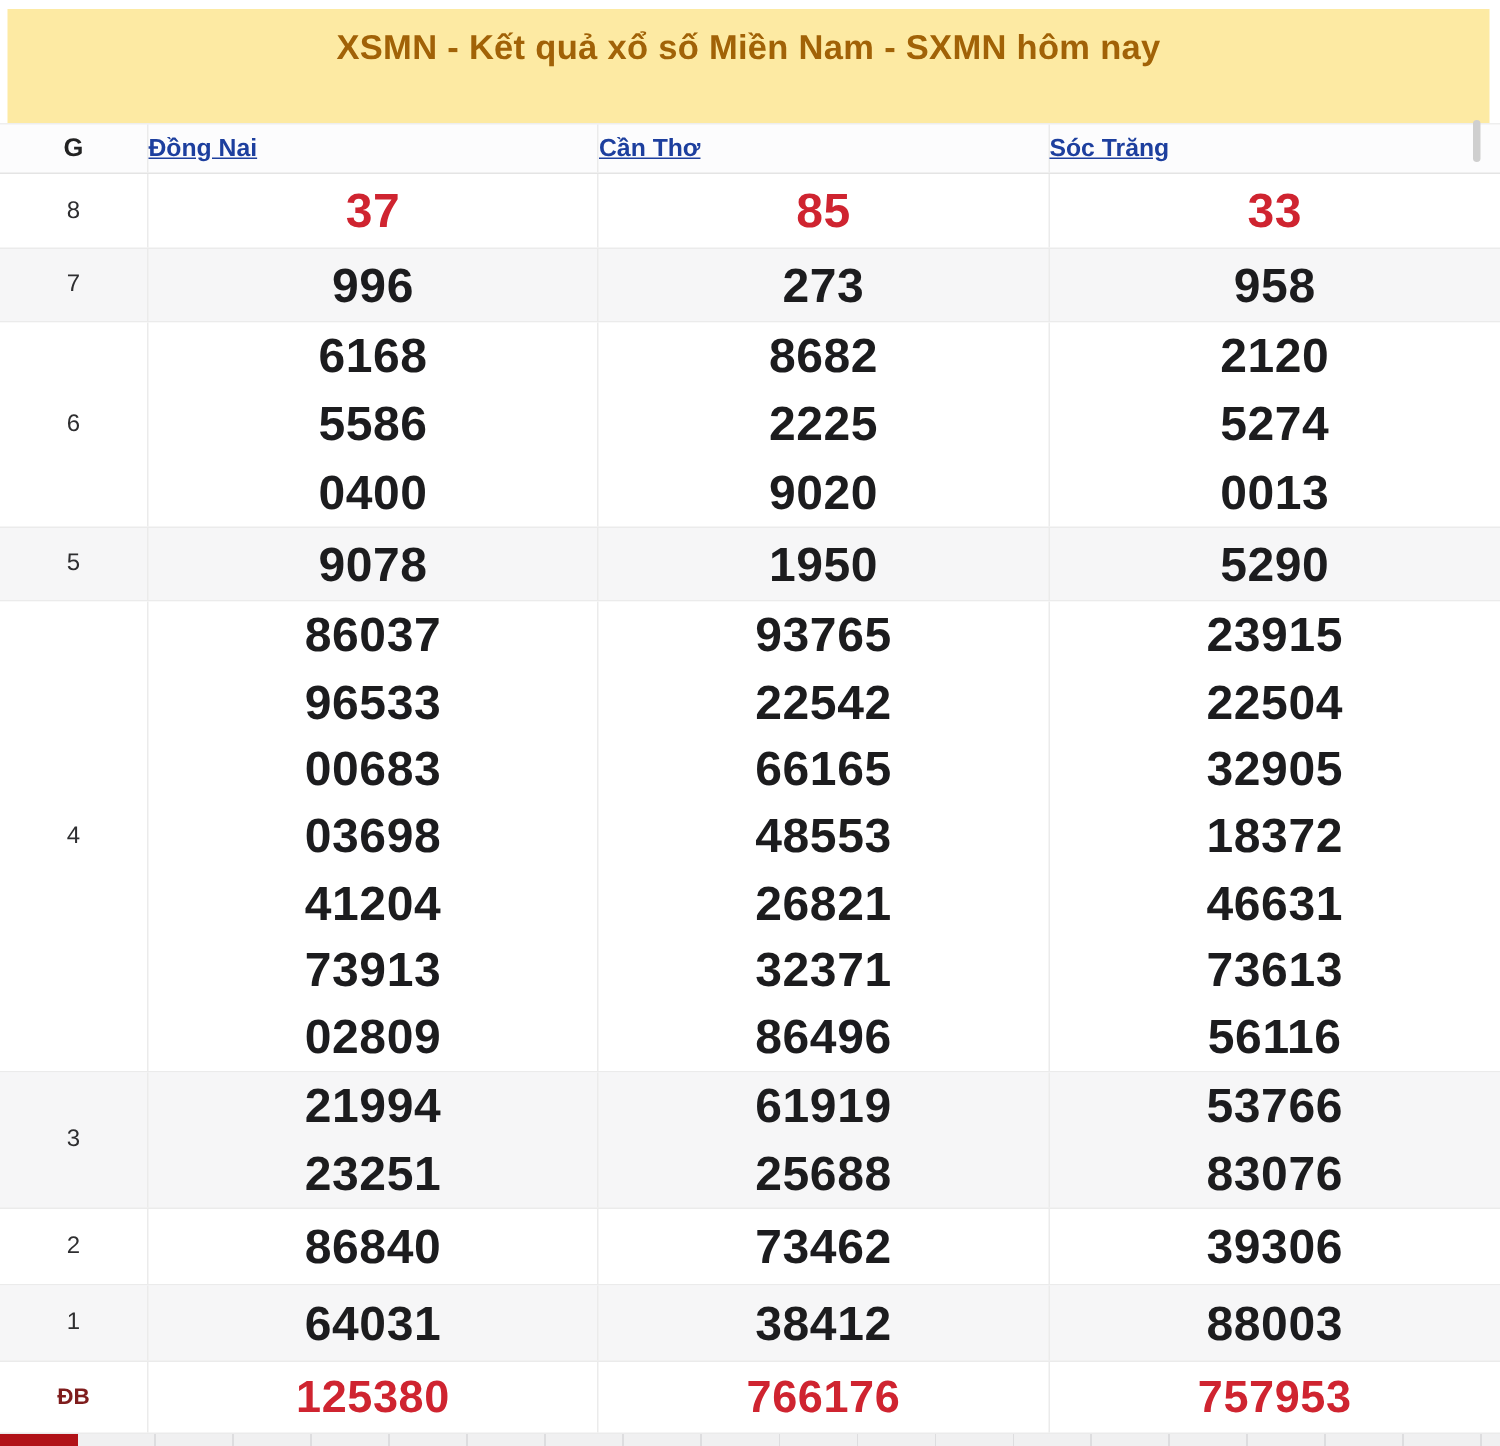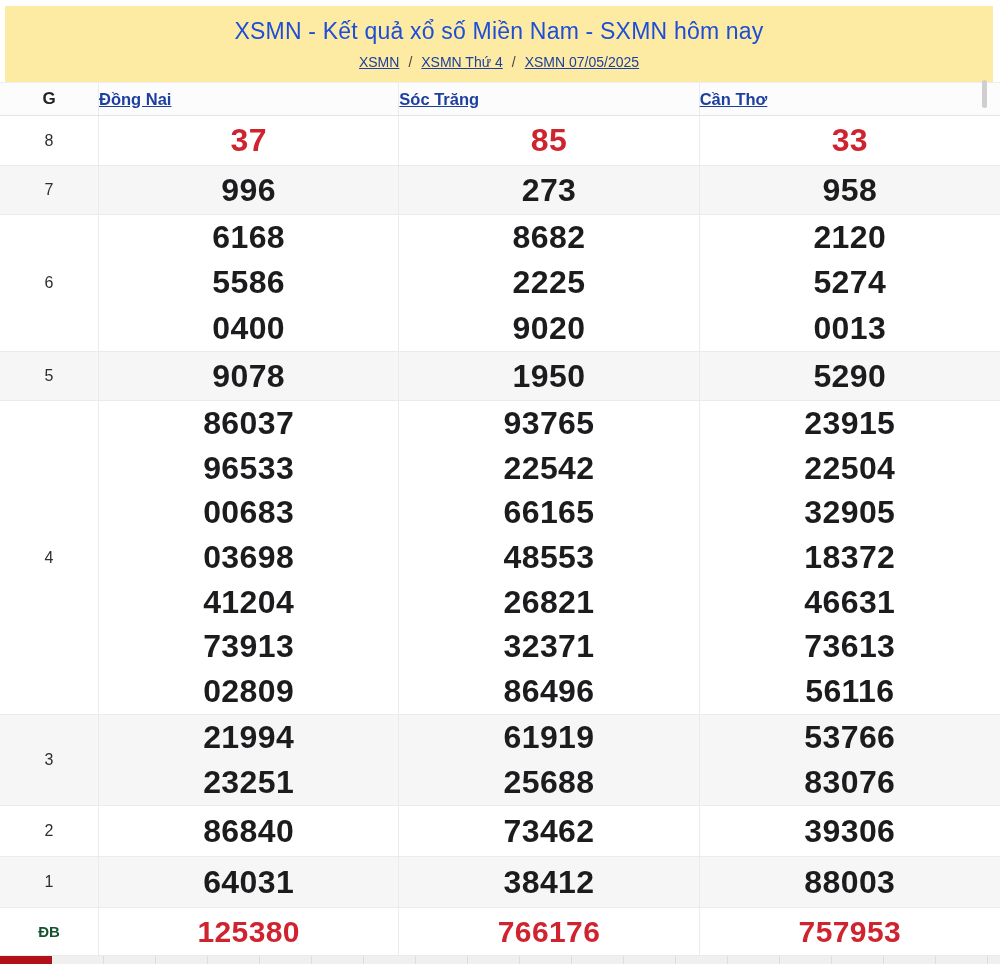--- a/index.html
+++ b/index.html
@@ -16,21 +16,21 @@
   body{
     width:1000px;height:964px;overflow:hidden;position:relative;
     font-family:"Liberation Sans","DejaVu Sans",sans-serif;
   }
   .top-strip{height:6px;background:#fff;}
   .banner{
     height:76px;background:var(--banner-yellow);
     margin:0 7px 0 5px;text-align:center;padding-top:12px;
   }
   .page-title{
-    font-size:23px;font-weight:400;color:#1d4ed8;letter-spacing:.2px;
+    font-size:23px;font-weight:700;color:#a16207;letter-spacing:.2px;
   }
   .breadcrumb{margin-top:9px;font-size:14px;color:#3a3a3a;}
   .breadcrumb a{
     color:var(--link-blue);text-decoration:underline;font-weight:500;cursor:pointer;
   }
   .breadcrumb .sep{padding:0 9px;color:#444;}
   .results-table{width:100%;}
   .thead{
     display:grid;grid-template-columns:99px 1fr 1fr 1fr;
     height:34px;align-items:center;background:#fcfcfd;
@@ -52,21 +52,21 @@
   }
   .prize-row{
     display:grid;grid-template-columns:99px 1fr 1fr 1fr;
     border-bottom:1px solid var(--border);background:#fff;
   }
   .prize-row.row-alt{background:var(--row-alt);}
   .label-cell{
     display:flex;align-items:center;justify-content:center;
     font-size:16px;color:#2e2e30;border-right:1px solid var(--border);
   }
-  .label-cell.db{font-size:15px;font-weight:600;color:#14532d;}
+  .label-cell.db{font-size:15px;font-weight:600;color:#7f1d1d;}
   .num-cell{
     display:flex;flex-direction:column;justify-content:center;
     border-right:1px solid var(--border);
   }
   .num-cell:last-child{border-right:none;}
   .num{
     flex:1;display:flex;align-items:center;justify-content:center;
     font-size:32px;font-weight:700;color:var(--number-black);letter-spacing:.4px;
   }
   .row-red .num{color:var(--number-red);}
@@ -85,36 +85,33 @@
     background:#cfcfcf;border-radius:3px;
   }
 </style>
 </head>
 <body>
 
 <div class="top-strip"></div>
 
 <div class="banner">
   <div class="page-title">XSMN - Kết quả xổ số Miền Nam - SXMN hôm nay</div>
-  <div class="breadcrumb">
-    <a>XSMN</a><span class="sep">/</span><a>XSMN Thứ 4</a><span class="sep">/</span><a>XSMN 07/05/2025</a>
-  </div>
 </div>
 
 <div class="results-table">
   <div class="thead">
     <div class="g-cell">G</div>
     <div class="province-cell">
       <a>Đồng Nai</a>
     </div>
     <div class="province-cell">
+      <a>Cần Thơ</a>
+    </div>
+    <div class="province-cell">
       <a>Sóc Trăng</a>
-    </div>
-    <div class="province-cell">
-      <a>Cần Thơ</a>
     </div>
   </div>
   <div>
       <div class="prize-row row-red" style="height: 50px;">
         <div class="label-cell">8</div>
         <div class="num-cell">
           <div class="num">37</div>
         </div>
         <div class="num-cell">
           <div class="num">85</div>

